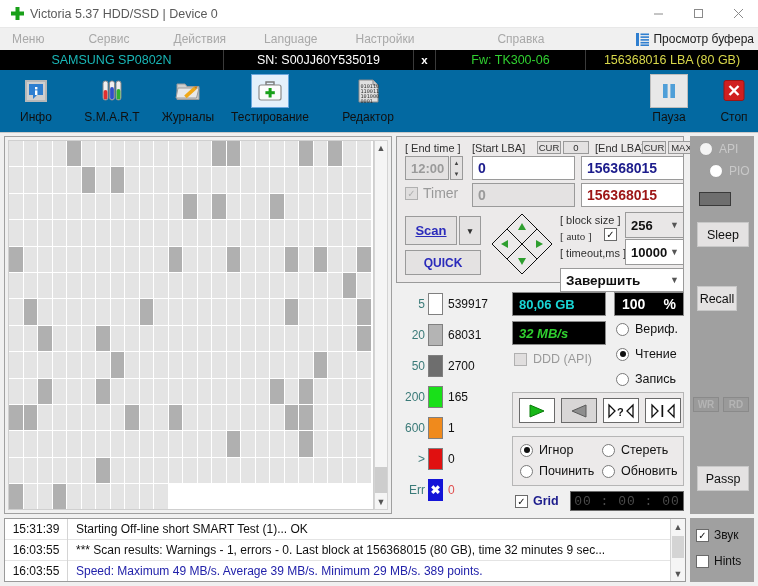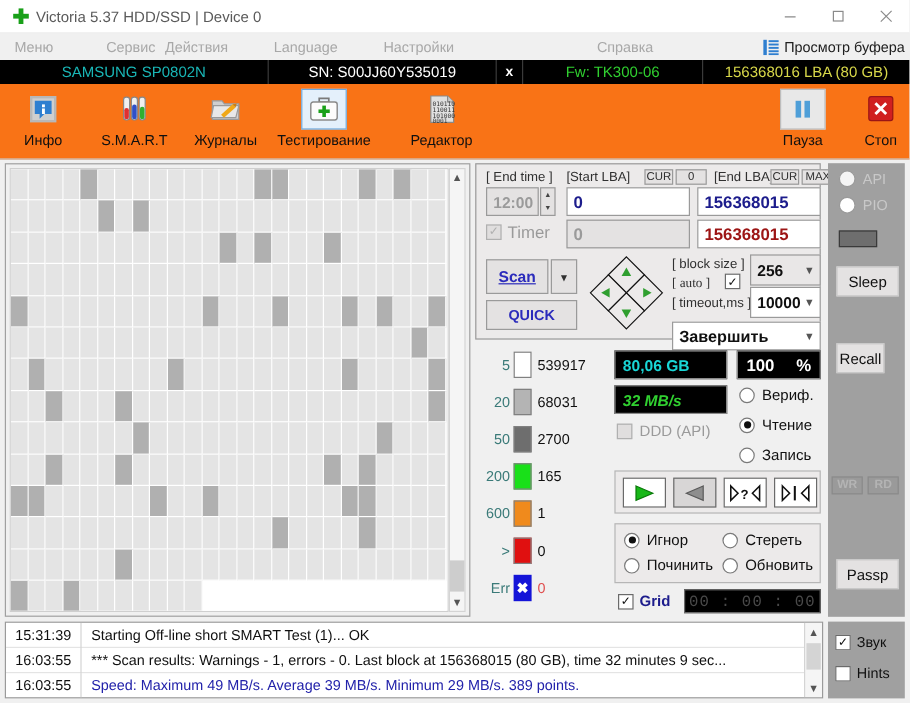--- a/index.html
+++ b/index.html
@@ -46,21 +46,21 @@
           border-right:1px solid #3a3a3a; }
   .dmodel { width:224px; color:#19b6b6; }
   .dsn    { width:190px; color:#ffffff; }
   .dx     { width:22px;  color:#ffffff; font-weight:bold; font-size:11.5px; }
   .dfw    { width:150px; color:#30d030; }
   .dlba   { flex:1; color:#d8d84a; border-right:none; }
 
   
   .toolbar {
     position:absolute; left:0; top:70px; width:758px; height:63px;
-    background:#f97316; border-bottom:1px solid #c8c8c8;
+    background:#0369a1; border-bottom:1px solid #c8c8c8;
   }
   .tbtn { position:absolute; top:2px; width:68px; height:58px;
           display:flex; flex-direction:column; align-items:center; }
   .tbtn .gl { width:38px; height:34px; display:flex; align-items:center; justify-content:center;
               margin-top:2px; }
   .tbtn .lbl { font-size:12px; color:#101010; margin-top:2px; white-space:nowrap; }
   .tbtn.sel .gl { background:#e4f0fb; border:1px solid #6ba7dd; }
 
   
   .mapwrap {
@@ -185,21 +185,21 @@
             <line x1="1" y1="1" x2="10" y2="10" stroke="#8a8a8a" stroke-width="1"></line>
             <line x1="10" y1="1" x2="1" y2="10" stroke="#8a8a8a" stroke-width="1"></line>
           </svg>
         </div>
     </div>
   </div>
 
   <div class="menubar">
     <div class="menu-item" style="margin-left:8px">Меню</div>
     <div class="menu-item" style="margin-left:36px">Сервис</div>
-    <div class="menu-item" style="">Действия</div>
+    <div class="menu-item" style="margin-left:36px">Действия</div>
     <div class="menu-item" style="margin-left:30px">Language</div>
     <div class="menu-item" style="margin-left:30px">Настройки</div>
     <div class="menu-spacer"></div>
     <div class="menu-item" style="margin-right:88px">Справка</div>
     <div class="buffer-btn">
       <svg class="buffer-icon" viewBox="0 0 13 13">
         <rect x="0" y="0" width="3" height="13" fill="#2f7fd0"></rect>
         <rect x="4.5" y="0.5" width="8.5" height="1.6" fill="#2f7fd0"></rect>
         <rect x="4.5" y="3.3" width="8.5" height="1.6" fill="#2f7fd0"></rect>
         <rect x="4.5" y="6.1" width="8.5" height="1.6" fill="#2f7fd0"></rect>
@@ -858,21 +858,21 @@
       <span style="font-size:12.5px;color:#1c1c8c;font-weight:bold;">Grid</span>
     </div>
     <div style="position:absolute;left:58px;top:203px;width:114px;height:20px;background:#000;border:1px solid #6a6a6a;display:flex;align-items:center;justify-content:center;color:#4a4a4a;font-family:'Liberation Mono',monospace;font-size:13px;letter-spacing:1px;">00 : 00 : 00</div>
   </div>
 
   <div class="panelC">
     <div style="position:absolute;left:9px;top:6px;display:flex;align-items:center;gap:6px;">
       <span class="radC"></span>
       <span style="color:#c8c8c8;font-size:12px;">API</span>
     </div>
-    <div style="position:absolute;left:9px;top:28px;display:flex;align-items:flex-start;gap:6px;">
+    <div style="position:absolute;left:19px;top:28px;display:flex;align-items:flex-start;gap:6px;">
       <span class="radC" style="background:#fff"></span>
       <span style="color:#c8c8c8;font-size:12px;">PIO</span>
     </div>
     <div style="position:absolute;left:9px;top:56px;width:32px;height:14px;background:#6e6e6e;border:1px solid #3a3a3a;"></div>
 
     <div class="rbtn" style="position:absolute;left:7px;top:86px;width:52px;height:25px;">Sleep</div>
     <div class="rbtn" style="position:absolute;left:7px;top:150px;width:40px;height:25px;">Recall</div>
 
     <div class="rbtn dis" style="position:absolute;left:3px;top:261px;width:26px;height:15px;">WR</div>
     <div class="rbtn dis" style="position:absolute;left:33px;top:261px;width:26px;height:15px;">RD</div>

